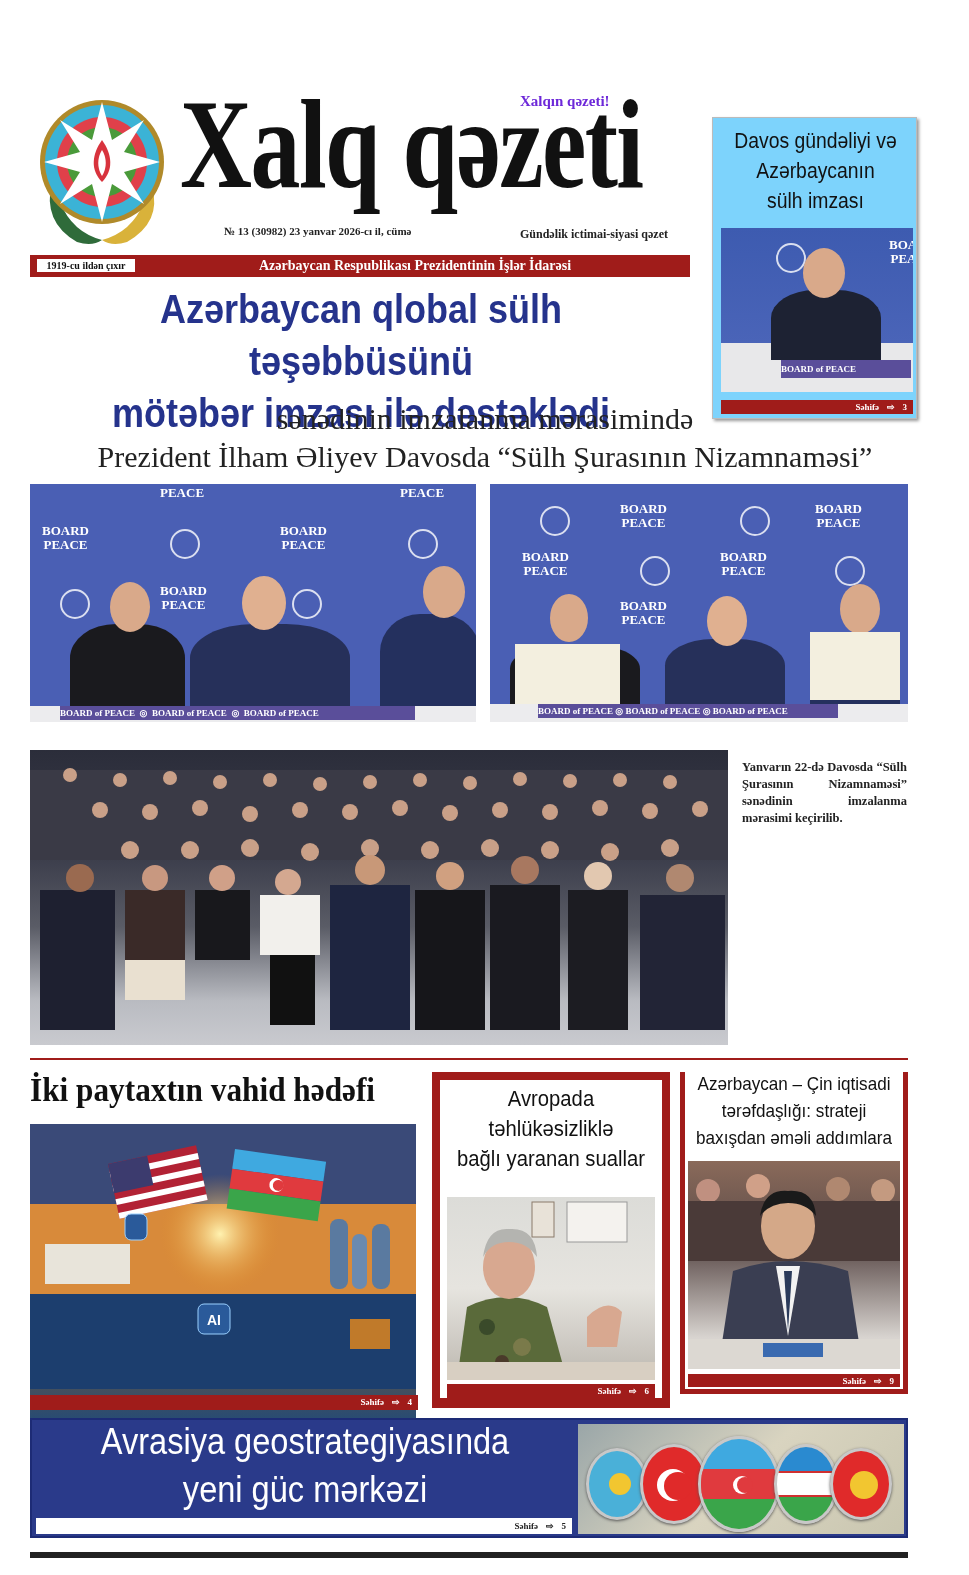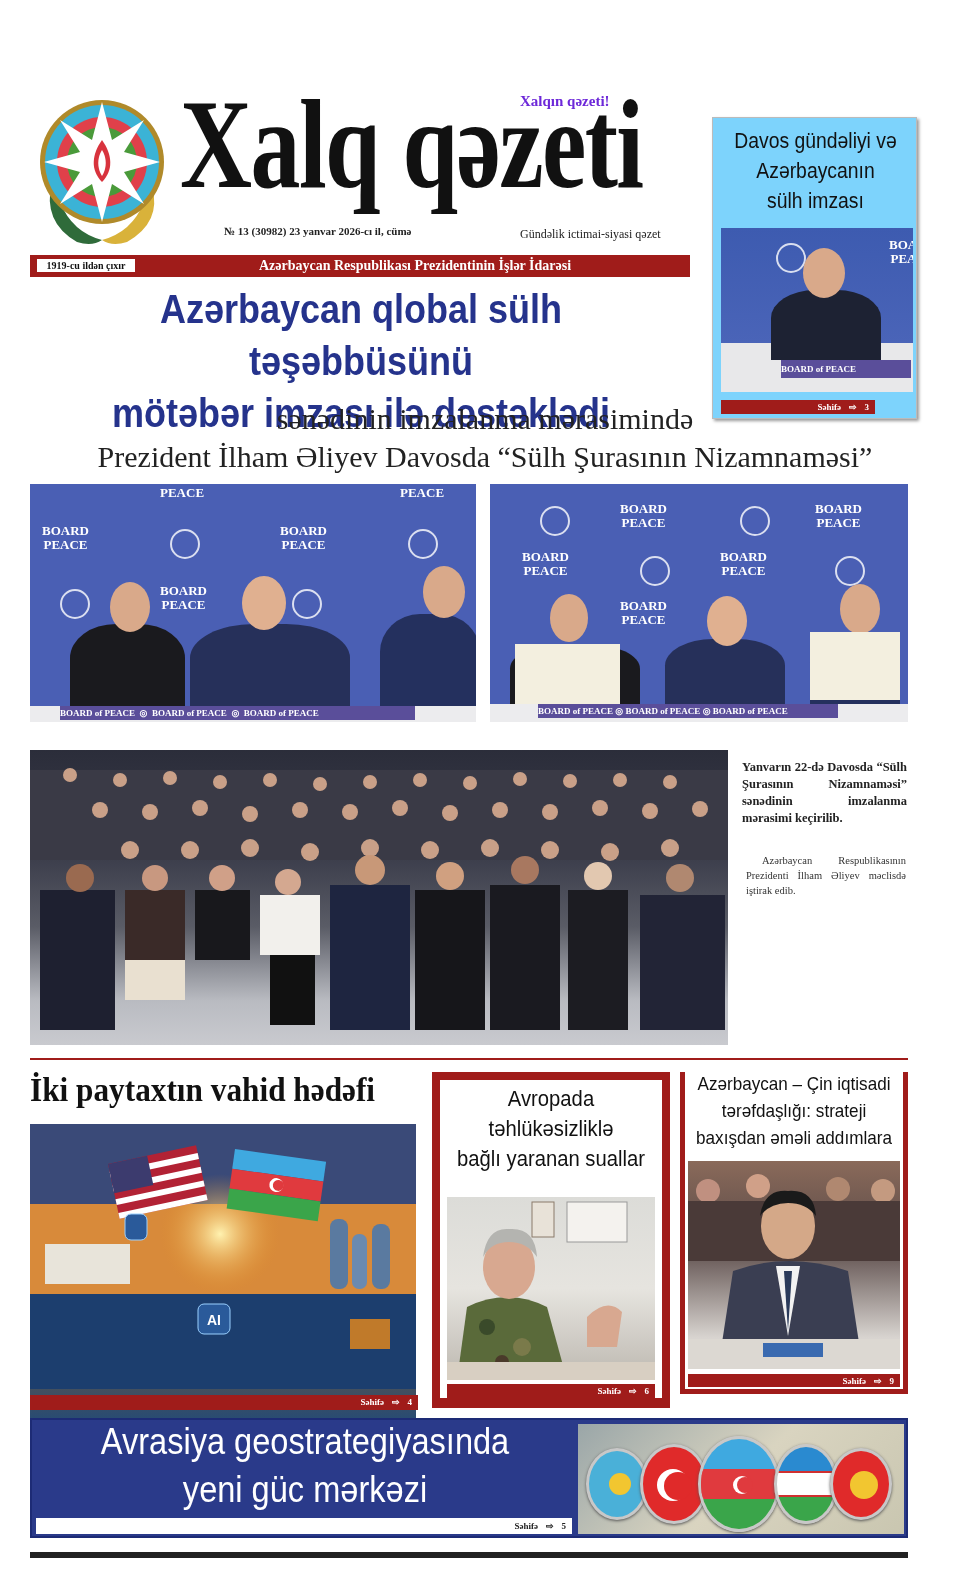--- a/index.html
+++ b/index.html
@@ -6,31 +6,31 @@
   html, body { width: 969px; height: 1575px; background: #ffffff; overflow: hidden; }
   body { position: relative; font-family: "Liberation Serif", serif; color: #1a1a1a; }
 
   .abs { position: absolute; }
 
   
   #coat { left: 32px; top: 92px; width: 140px; height: 160px; }
   #masthead-title { left: 180px; top: 80px; font-family: "Liberation Serif", serif; font-weight: bold; font-size: 128px; line-height: 1; letter-spacing: -2px; color: #111; transform: scaleX(0.78); transform-origin: left top; white-space: nowrap; }
   #slogan { left: 520px; top: 93px; font-size: 15px; font-weight: bold; color: #6d28d9; }
   #issue-info { left: 176px; top: 225px; font-size: 11px; font-weight: bold; color: #222; margin-left: 48px; }
-  #paper-type { left: 520px; top: 227px; font-size: 12px; font-weight: normal; color: #222; }
+  #paper-type { left: 520px; top: 227px; font-size: 12px; font-weight: bold; color: #222; }
 
   #red-band { left: 30px; top: 255px; width: 660px; height: 22px; background: #a01c1a; }
   #since-box { left: 37px; top: 259px; width: 98px; height: 13px; background: #fff; font-size: 10px; font-weight: bold; text-align: center; line-height: 13px; color: #111; }
   #publisher { left: 150px; top: 257px; width: 530px; text-align: center; font-size: 14px; font-weight: bold; color: #fff; line-height: 18px; }
 
   
   #promo { left: 712px; top: 93px; width: 205px; height: 302px; background: #7dd3fc; border: 1px solid #bbb; box-shadow: 2px 2px 3px #999; margin-top: 24px; }
   #promo-title { left: 0; top: 8px; width: 205px; text-align: center; font-family: "Liberation Sans", sans-serif; font-size: 22px; line-height: 30px; color: #111; transform: scaleX(0.88); }
   #promo-img { left: 8px; top: 110px; width: 192px; height: 164px; background: linear-gradient(180deg,#3d5bb0 0%,#4a64b8 70%,#e8e8ea 70%); overflow: hidden; }
-  #promo-bar { left: 8px; top: 282px; width: 154px; height: 14px; background: #a01c1a; }
+  #promo-bar { left: 8px; top: 282px; width: 192px; height: 14px; background: #a01c1a; }
 
   .sahife { position: absolute; right: 6px; top: 0; font-size: 9px; font-weight: bold; color: #fff; line-height: 14px; white-space: nowrap; }
   .sahife .arrow { margin: 0 8px; }
 
   
   #headline { left: 26px; top: 283px; width: 670px; text-align: center; font-family: "Liberation Sans", sans-serif; font-weight: bold; font-size: 40px; line-height: 52px; color: #25338c; transform: scaleX(0.9); transform-origin: center top; }
   #subhead { left: 20px; top: 400px; width: 930px; text-align: center; font-size: 30px; line-height: 38px; color: #222; }
 
   
   .photo { position: absolute; overflow: hidden; }
@@ -239,21 +239,20 @@
       <rect x="538" y="140" width="60" height="140" fill="#1c1c22"></rect>
         <circle cx="568" cy="126" r="14" fill="#e2c8b0"></circle>
       <rect x="610" y="145" width="85" height="135" fill="#222436"></rect>
         <circle cx="650" cy="128" r="14" fill="#b08870"></circle>
     </g>
   </svg>
 </div>
 
 <div id="side-lead" class="abs">Yanvarın 22-də Davosda “Sülh Şurasının Nizamnaməsi” sənədinin imzalanma mərasimi keçirilib.</div>
 <div id="side-body" class="abs">
-  <p>Azərbaycan Respublikasının Prezidenti İlham Əliyev məclisdə iştirak edib.</p>
 </div>
 
 <div id="divider-red" class="abs"></div>
 
 <div id="story1-title" class="abs">İki paytaxtın vahid hədəfi</div>
 <div id="story1-img" class="abs">
   <svg width="386" height="265" viewBox="0 0 386 265">
     <defs>
       <radialGradient id="glow" cx="50%" cy="50%" r="50%">
           <stop offset="0%" stop-color="#fff2b0"></stop>

